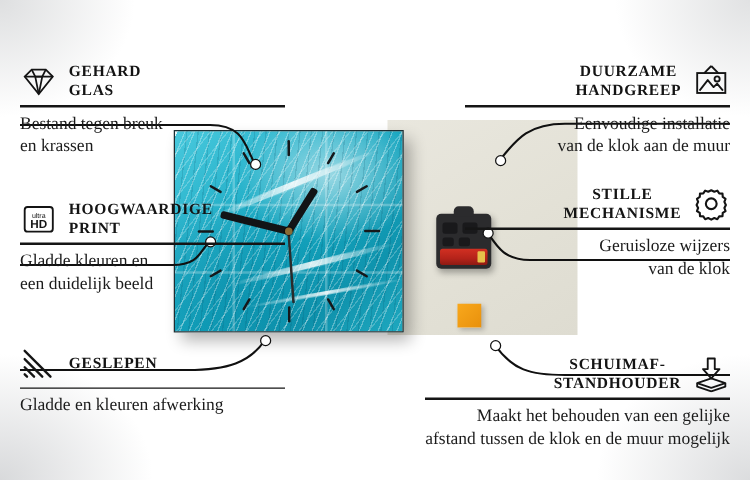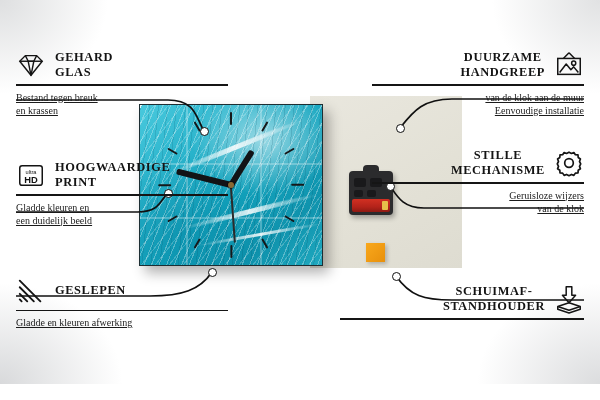--- a/index.html
+++ b/index.html
@@ -67,21 +67,21 @@
 
   
   .feat{position:absolute;width:212px;}
   .feat .head{display:flex;align-items:center;gap:9px;}
   .feat.right .head{flex-direction:row-reverse;}
   .feat .ttl{font-size:12.4px;font-weight:bold;line-height:1.22;letter-spacing:.6px;color:#141414;
     text-transform:uppercase;}
   .feat.left .ttl{text-align:left;}
   .feat.right .ttl{text-align:center;}
   .feat .rule{height:1.3px;background:#151515;margin:4px 0 5px;}
-  .feat .desc{font-size:10px;line-height:1.3;color:#1b1b1b;text-decoration:underline;}
+  .feat .desc{font-size:14px;line-height:1.3;color:#1b1b1b;}
   .feat.right .desc{text-align:right;}
   .ico{width:30px;height:30px;flex:0 0 30px;display:block;}
   .ico svg{display:block;width:30px;height:30px;}
 </style>
 </head>
 <body>
 
 <div id="stage">
 
   <div class="vignette"></div>
@@ -227,22 +227,22 @@
             </g>
           </svg>
       </span>
       <div class="ttl">
         <div>DUURZAME</div>
         <div>HANDGREEP</div>
       </div>
     </div>
     <div class="rule"></div>
     <div class="desc">
+      <div>Eenvoudige installatie</div>
       <div>van de klok aan de muur</div>
-      <div>Eenvoudige installatie</div>
     </div>
   </div>
 
   <div class="feat right" style="left:372px;top:148px">
     <div class="head">
       <span class="ico">
         <svg viewBox="0 0 32 32">
             <g fill="none" stroke="#141414" stroke-width="1.8">
           <path d="M16 4.5 l2.6 1.3 2.6-1 1.6 2.4 2.8 .2 .2 2.8 2.4 1.6 -1 2.6 1.3 2.6 -1.3 2.6 1 2.6 -2.4 1.6 -.2 2.8 -2.8 .2 -1.6 2.4 -2.6-1 -2.6 1.3 -2.6-1.3 -2.6 1 -1.6-2.4 -2.8-.2 -.2-2.8 -2.4-1.6 1-2.6 -1.3-2.6 1.3-2.6 -1-2.6 2.4-1.6 .2-2.8 2.8-.2 1.6-2.4 2.6 1 Z" stroke-linejoin="round"></path>
           <circle cx="16" cy="16" r="4.6"></circle>
@@ -271,15 +271,19 @@
           <path d="M4 24 v3 l12 4 12-4 v-3"></path>
             </g>
           </svg>
       </span>
       <div class="ttl">
         <div>SCHUIMAF-</div>
         <div>STANDHOUDER</div>
       </div>
     </div>
     <div class="rule"></div>
+    <div class="desc">
+      <div>Maakt het behouden van een gelijke</div>
+      <div>afstand tussen de klok en de muur mogelijk</div>
+    </div>
   </div>
 
 </div>
 
 </body></html>

